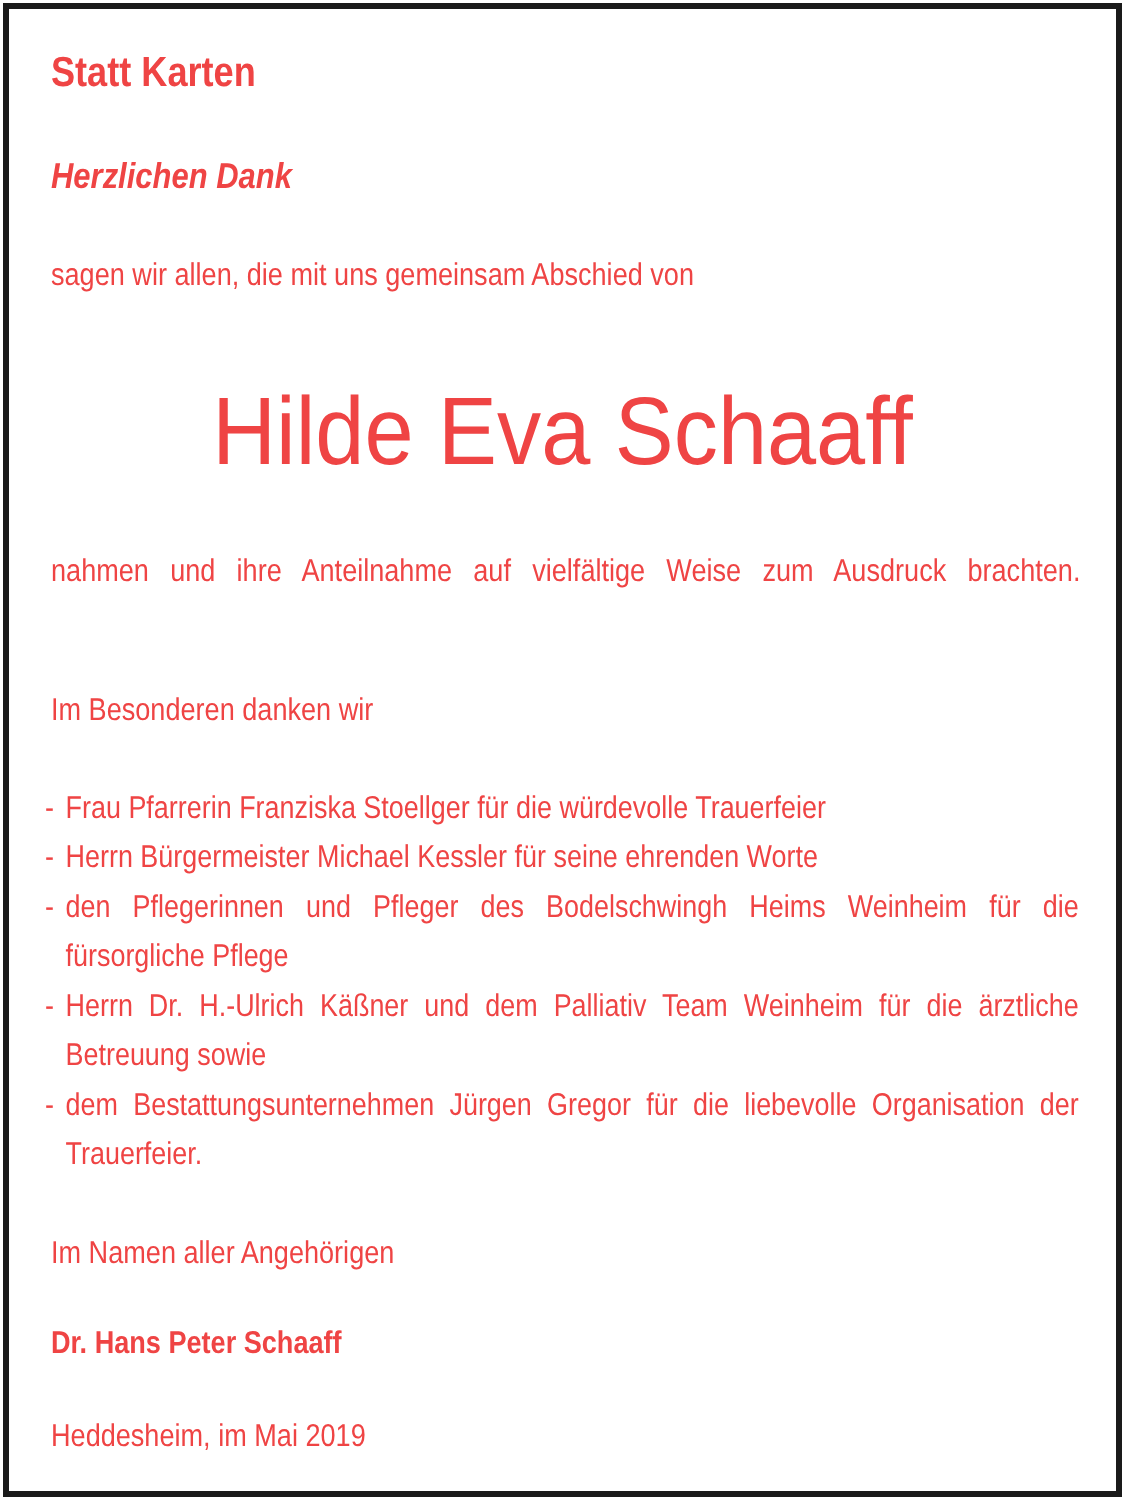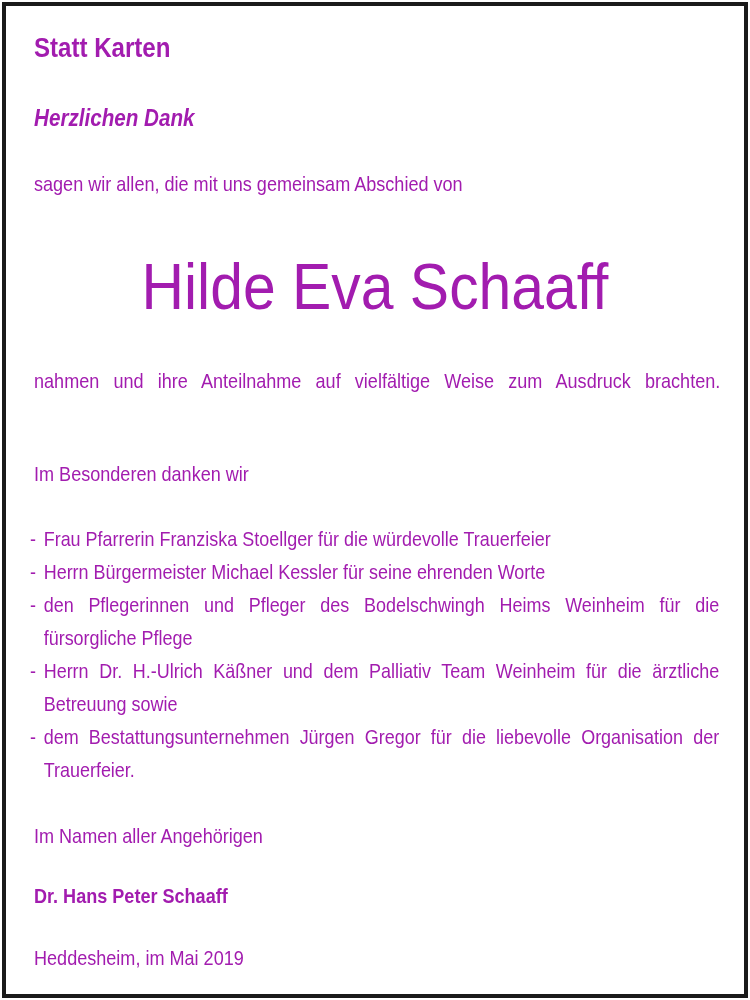--- a/index.html
+++ b/index.html
@@ -2,21 +2,21 @@
 <html><head>
   <meta charset="utf-8">
   <style>
     html, body { margin: 0; padding: 0; background: #ffffff; }
     body { width: 750px; height: 1000px; overflow: hidden; }
     .frame {
       position: absolute; left: 2px; top: 2px;
       width: 738px; height: 988px;
       border: 4px solid #1a1a1a;
       background: #ffffff;
-      color: #a21caf;
+      color: #ef4444;
       font-family: "Liberation Sans", sans-serif;
     }
     .t { position: absolute; left: 28px; white-space: nowrap; }
     .kicker { top: 26px; font-size: 28px; font-weight: bold; transform: scaleX(0.86); transform-origin: left top; letter-spacing: 0px; }
     .thanks { top: 98px; font-size: 24px; font-weight: bold; font-style: italic; transform: scaleX(0.86); transform-origin: left top; }
     .intro { top: 166px; font-size: 21px; transform: scaleX(0.86); transform-origin: left top; }
     .name { position: absolute; left: 0; width: 738px; top: 244px; text-align: center; font-size: 64px; transform: scaleX(0.92); transform-origin: center top; }
     .para {
       position: absolute; left: 28px; top: 360px; width: 798px;
       font-size: 21px; line-height: 29px; text-align: justify;

